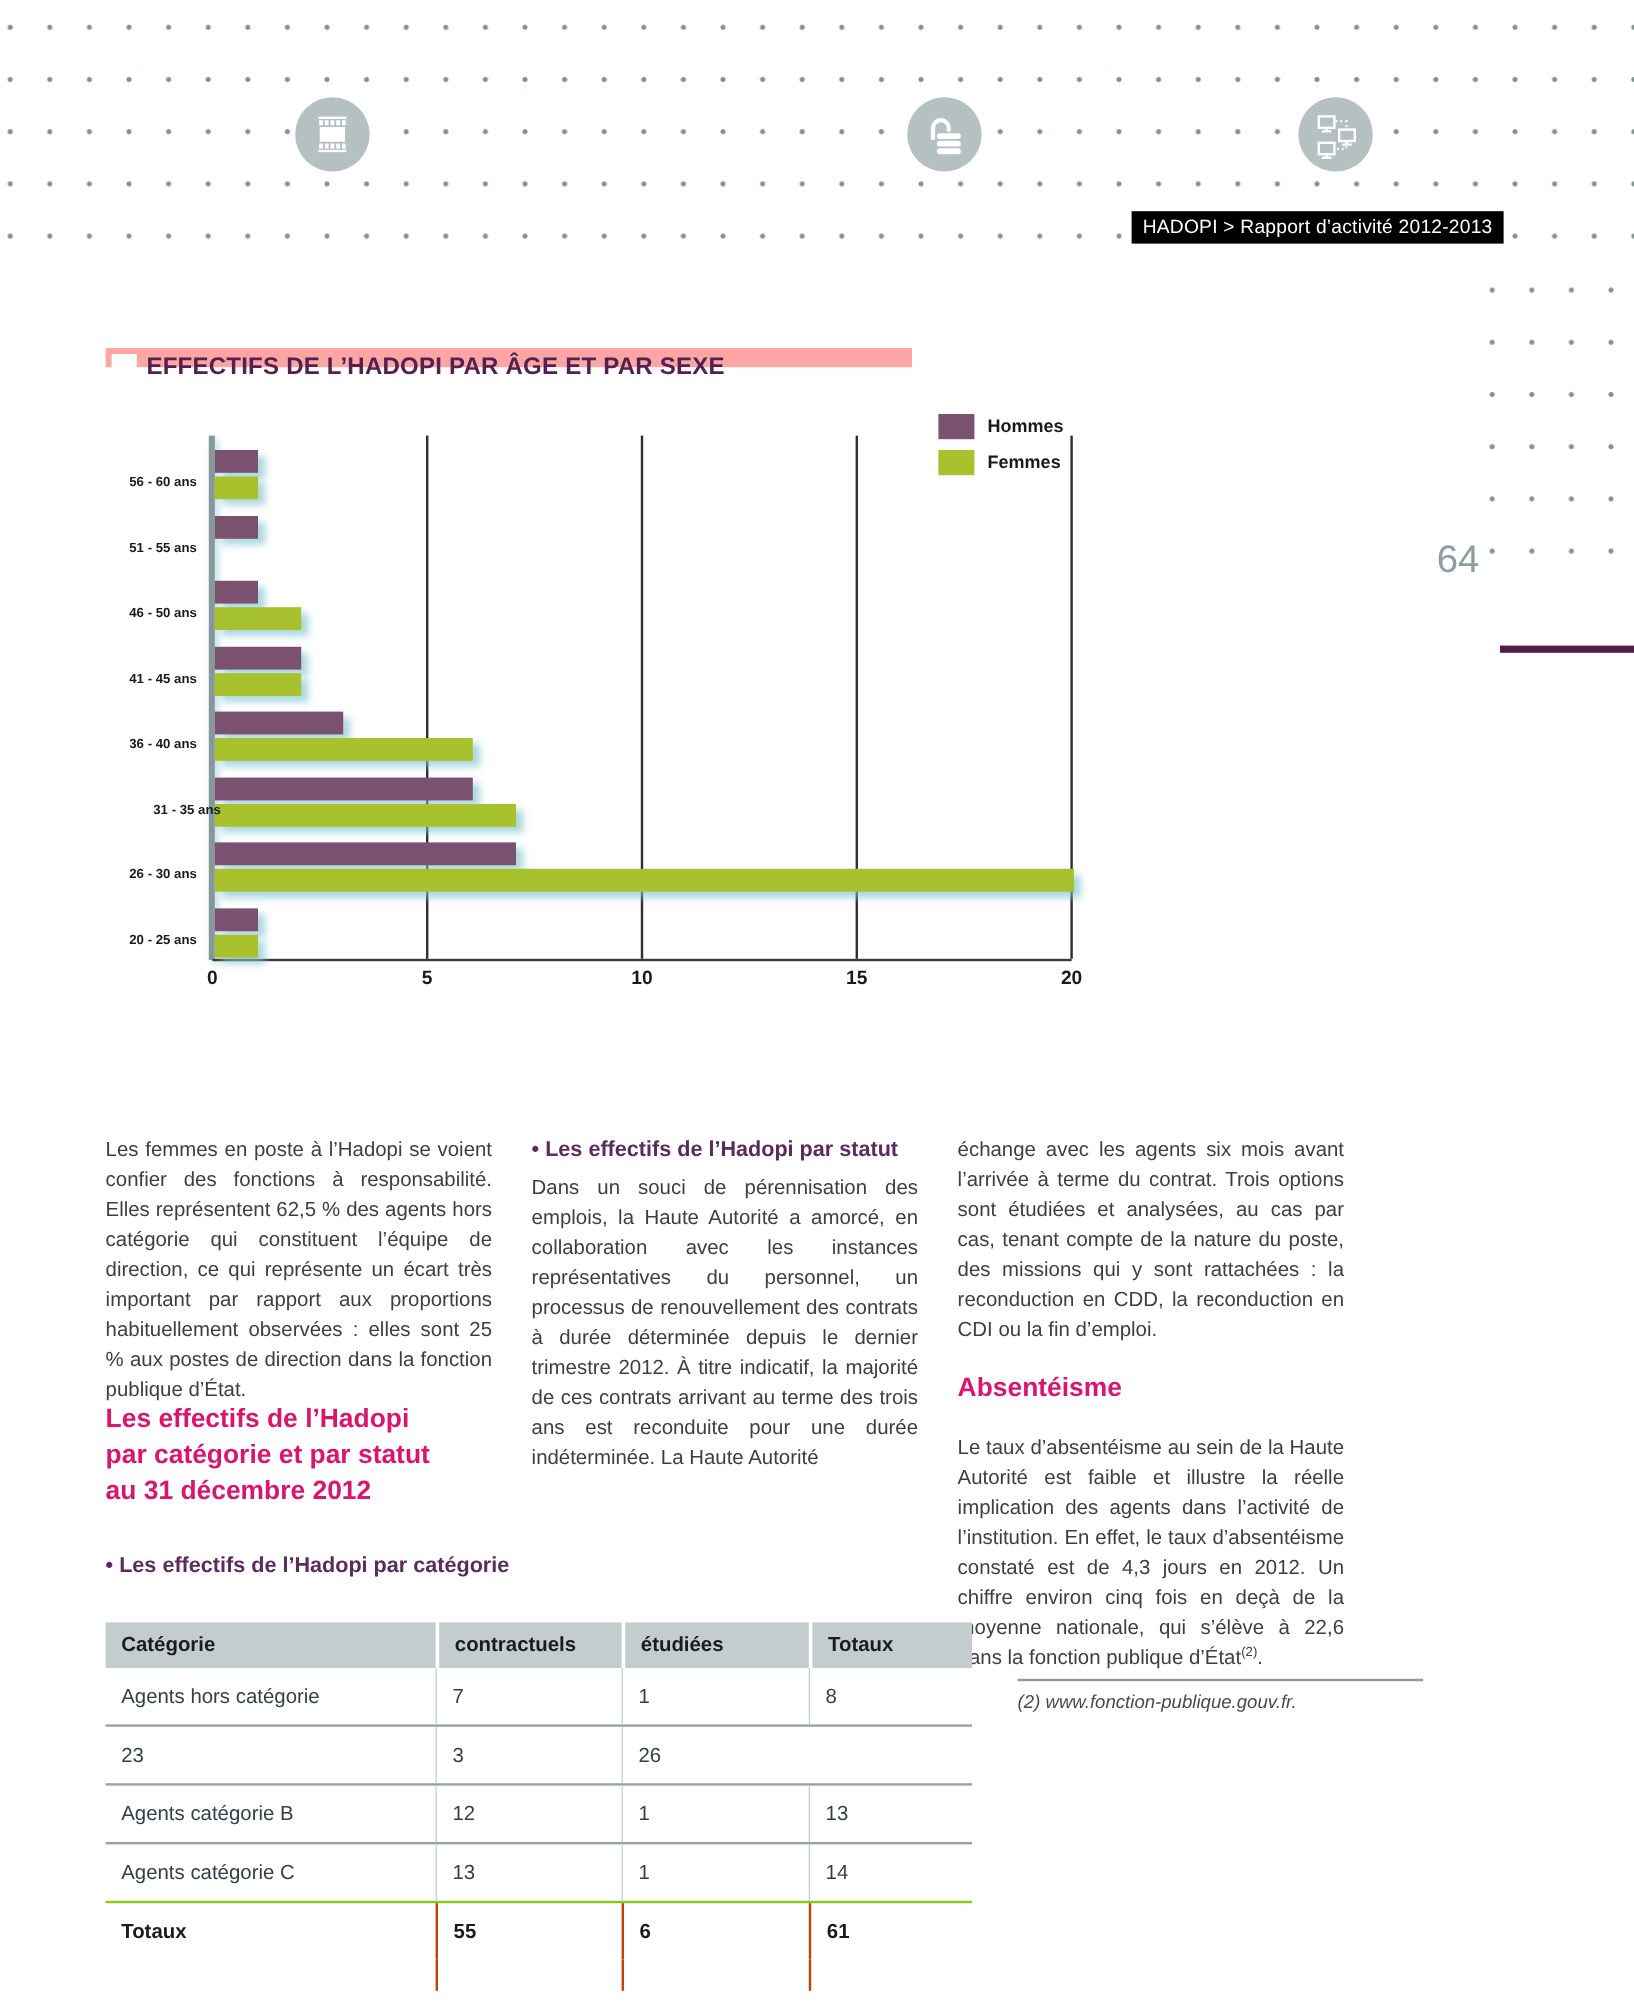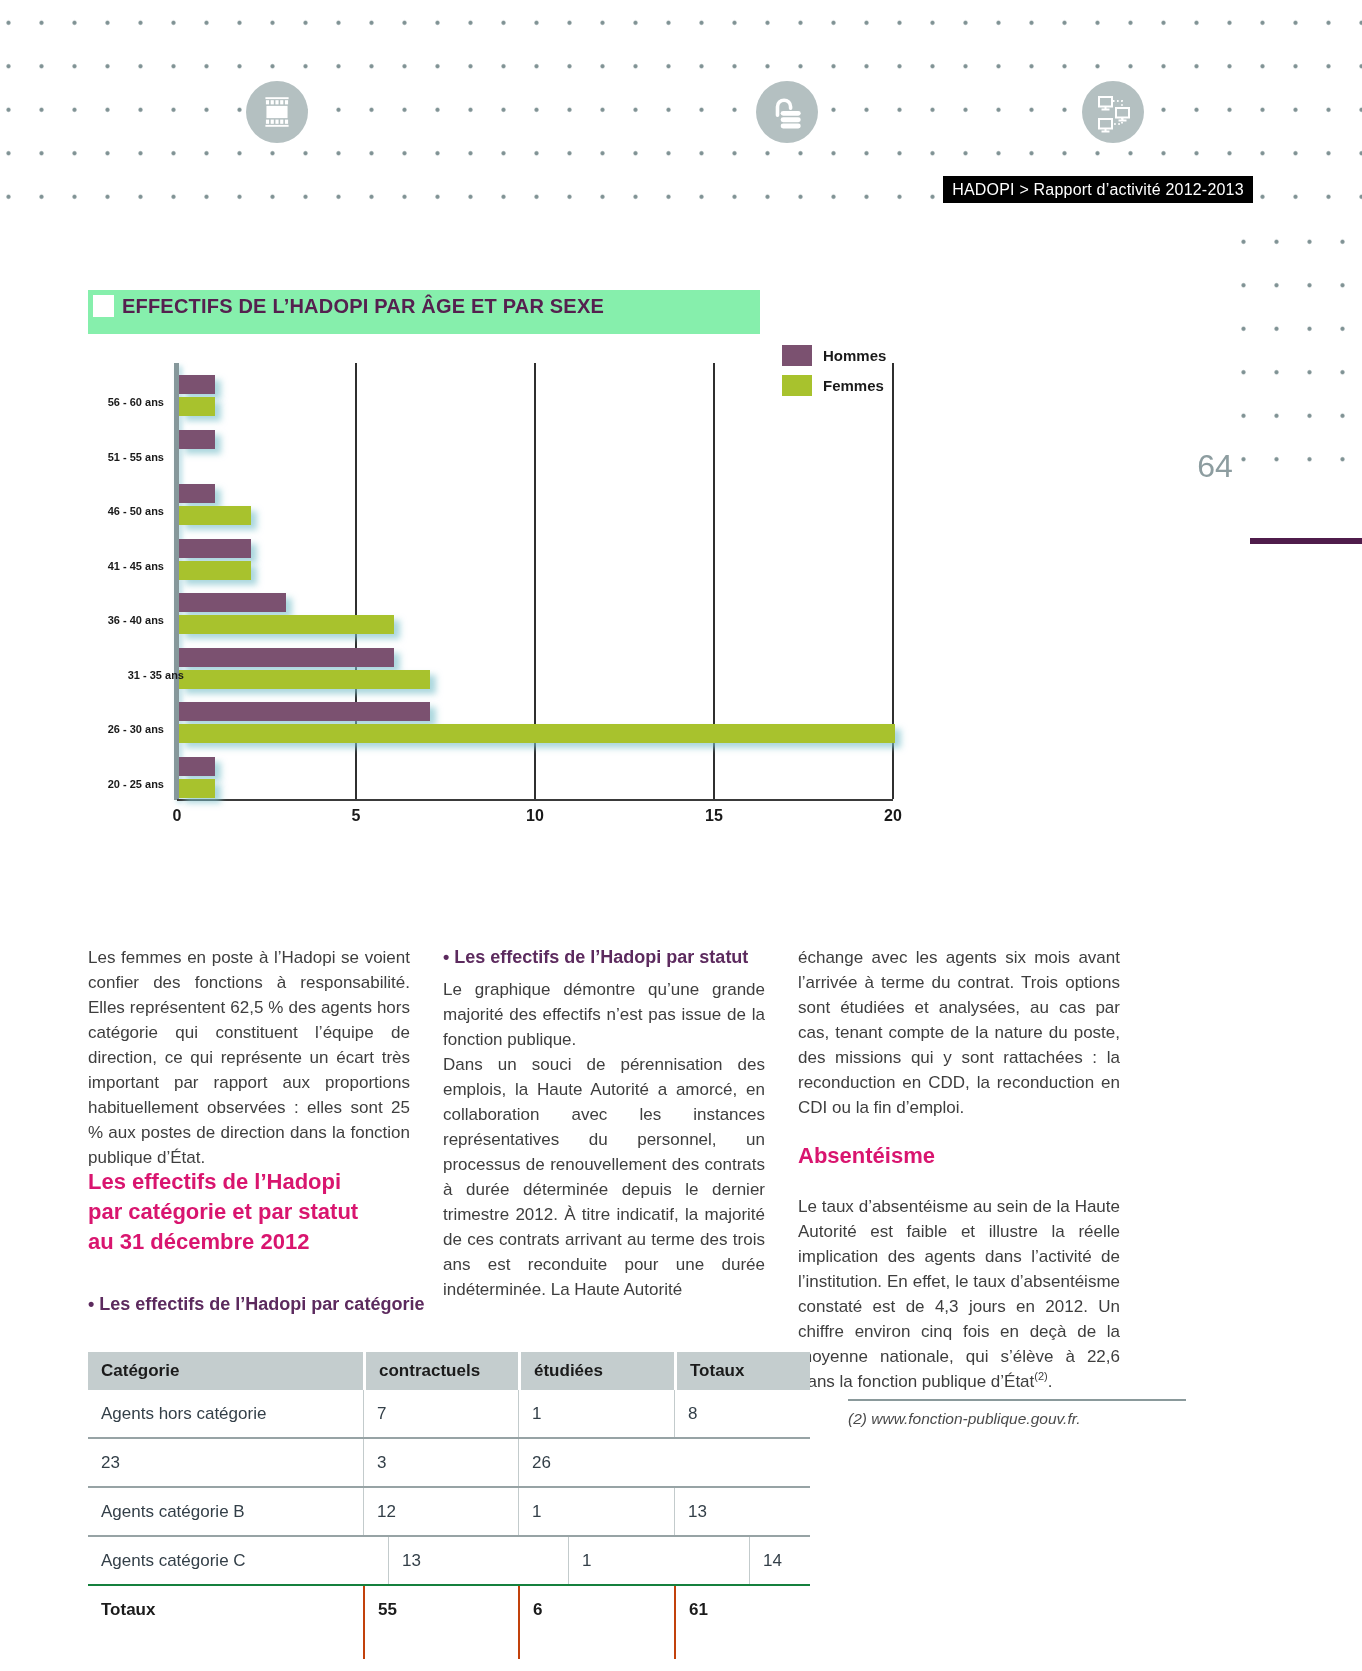--- a/index.html
+++ b/index.html
@@ -15,21 +15,21 @@
   .circle-icon{position:absolute;width:62px;height:62px;border-radius:50%;
                background:#b4c0c1;display:flex;align-items:center;justify-content:center;}
   
   .breadcrumb{position:absolute;left:943px;top:176px;width:310px;height:27px;background:#000000;
               color:#ffffff;font-size:16px;line-height:27px;text-align:center;letter-spacing:.2px;}
   
   .page-num{position:absolute;left:1185px;top:448px;width:60px;text-align:center;
             font-size:32px;color:#8d9da0;}
   .page-rule{position:absolute;left:1250px;top:538px;width:112px;height:6px;background:#4f1c4b;}
   
-  .titlebar{position:absolute;left:88px;top:290px;width:672px;height:44px;background:#86efac;}
+  .titlebar{position:absolute;left:88px;top:290px;width:672px;height:16px;background:#fca5a5;}
   .titlebar .sq{position:absolute;left:5px;top:5px;width:21px;height:22px;background:#ffffff;}
   .titlebar .ttl{position:absolute;left:34px;top:0;height:32px;line-height:33px;
                  font-size:20px;font-weight:bold;color:#55204f;letter-spacing:.2px;white-space:nowrap;}
   
   .chart{position:absolute;left:88px;top:363px;width:810px;height:480px;}
   .plot{position:absolute;left:89px;top:0;width:716px;height:436px;border-bottom:2px solid #3a3a3a;}
   .axis{position:absolute;left:86px;top:0;width:5px;height:437px;background:#86989b;
         box-shadow:3px 3px 5px rgba(126,193,205,.55);}
   .gridline{position:absolute;top:0;width:2px;height:436px;background:#2f2f2f;}
   .bar{position:absolute;left:2px;box-shadow:6px 5px 6px rgba(126,193,205,.65);}
@@ -56,21 +56,21 @@
   
   .dtable{position:absolute;left:88px;top:1352px;width:722px;font-size:17px;color:#333f48;text-align:right;}
   .trow{display:grid;grid-template-columns:275px 155px 156px 136px;}
   .trow .tcell{padding-left:13px;display:flex;align-items:center;}
   .thead{background:#c4cdce;height:38px;font-weight:bold;color:#1b1b1b;}
   .thead .tcell{border-left:3px solid #ffffff;}
   .thead .tcell:first-child{border-left:none;}
   .tbody{height:47px;border-bottom:2px solid #97a3a5;}
   .tbody .tcell{border-left:1px solid #c3cbcc;}
   .tbody .tcell:first-child{border-left:none;}
-  .tlast{border-bottom:2px solid #15803d;gap:25px;}
+  .tlast{border-bottom:2px solid #84cc16;}
   .ttotal{height:47px;font-weight:bold;color:#1b1b1b;}
   .ttotal .tcell{border-left:2px solid #c2410c;}
   .ttotal .tcell:first-child{border-left:none;}
 </style>
 </head>
 <body>
 
 <div class="page">
 
   <div class="dots dots-header"></div>
@@ -184,21 +184,20 @@
   </div>
   <div class="pink-heading">
     <div>Les effectifs de l’Hadopi</div>
     <div>par catégorie et par statut</div>
     <div>au 31 décembre 2012</div>
   </div>
   <div class="bullet-heading bh-col1">• Les effectifs de l’Hadopi par catégorie</div>
 
   <div class="col" style="left:443px;top:945px;">
     <div class="bullet-heading bh-col2">• Les effectifs de l’Hadopi par statut</div>
-    <p>Le graphique démontre qu’une grande majorité des effectifs n’est pas issue de la fonction publique.</p>
     <p>Dans un souci de pérennisation des emplois, la Haute Autorité a amorcé, en collaboration avec les instances représentatives du personnel, un processus de renouvellement des contrats à durée déterminée depuis le dernier trimestre 2012. À titre indicatif, la majorité de ces contrats arrivant au terme des trois ans est reconduite pour une durée indéterminée. La Haute Autorité</p>
   </div>
 
   <div class="col" style="left:798px;top:945px;">
     <p>échange avec les agents six mois avant l’arrivée à terme du contrat. Trois options sont étudiées et analysées, au cas par cas, tenant compte de la nature du poste, des missions qui y sont rattachées : la reconduction en CDD, la reconduction en CDI ou la fin d’emploi.</p>
   </div>
   <div class="h-absenteisme">Absentéisme</div>
   <div class="col" style="left:798px;top:1194px;">
     <p><span>Le taux d’absentéisme au sein de la Haute Autorité est faible et illustre la réelle implication des agents dans l’activité de l’institution. En effet, le taux d’absentéisme constaté est de 4,3 jours en 2012. Un chiffre environ cinq fois en deçà de la moyenne nationale, qui s’élève à 22,6 dans la fonction publique d’État</span><sup class="fn">(2)</sup><span>.</span></p>
   </div>

